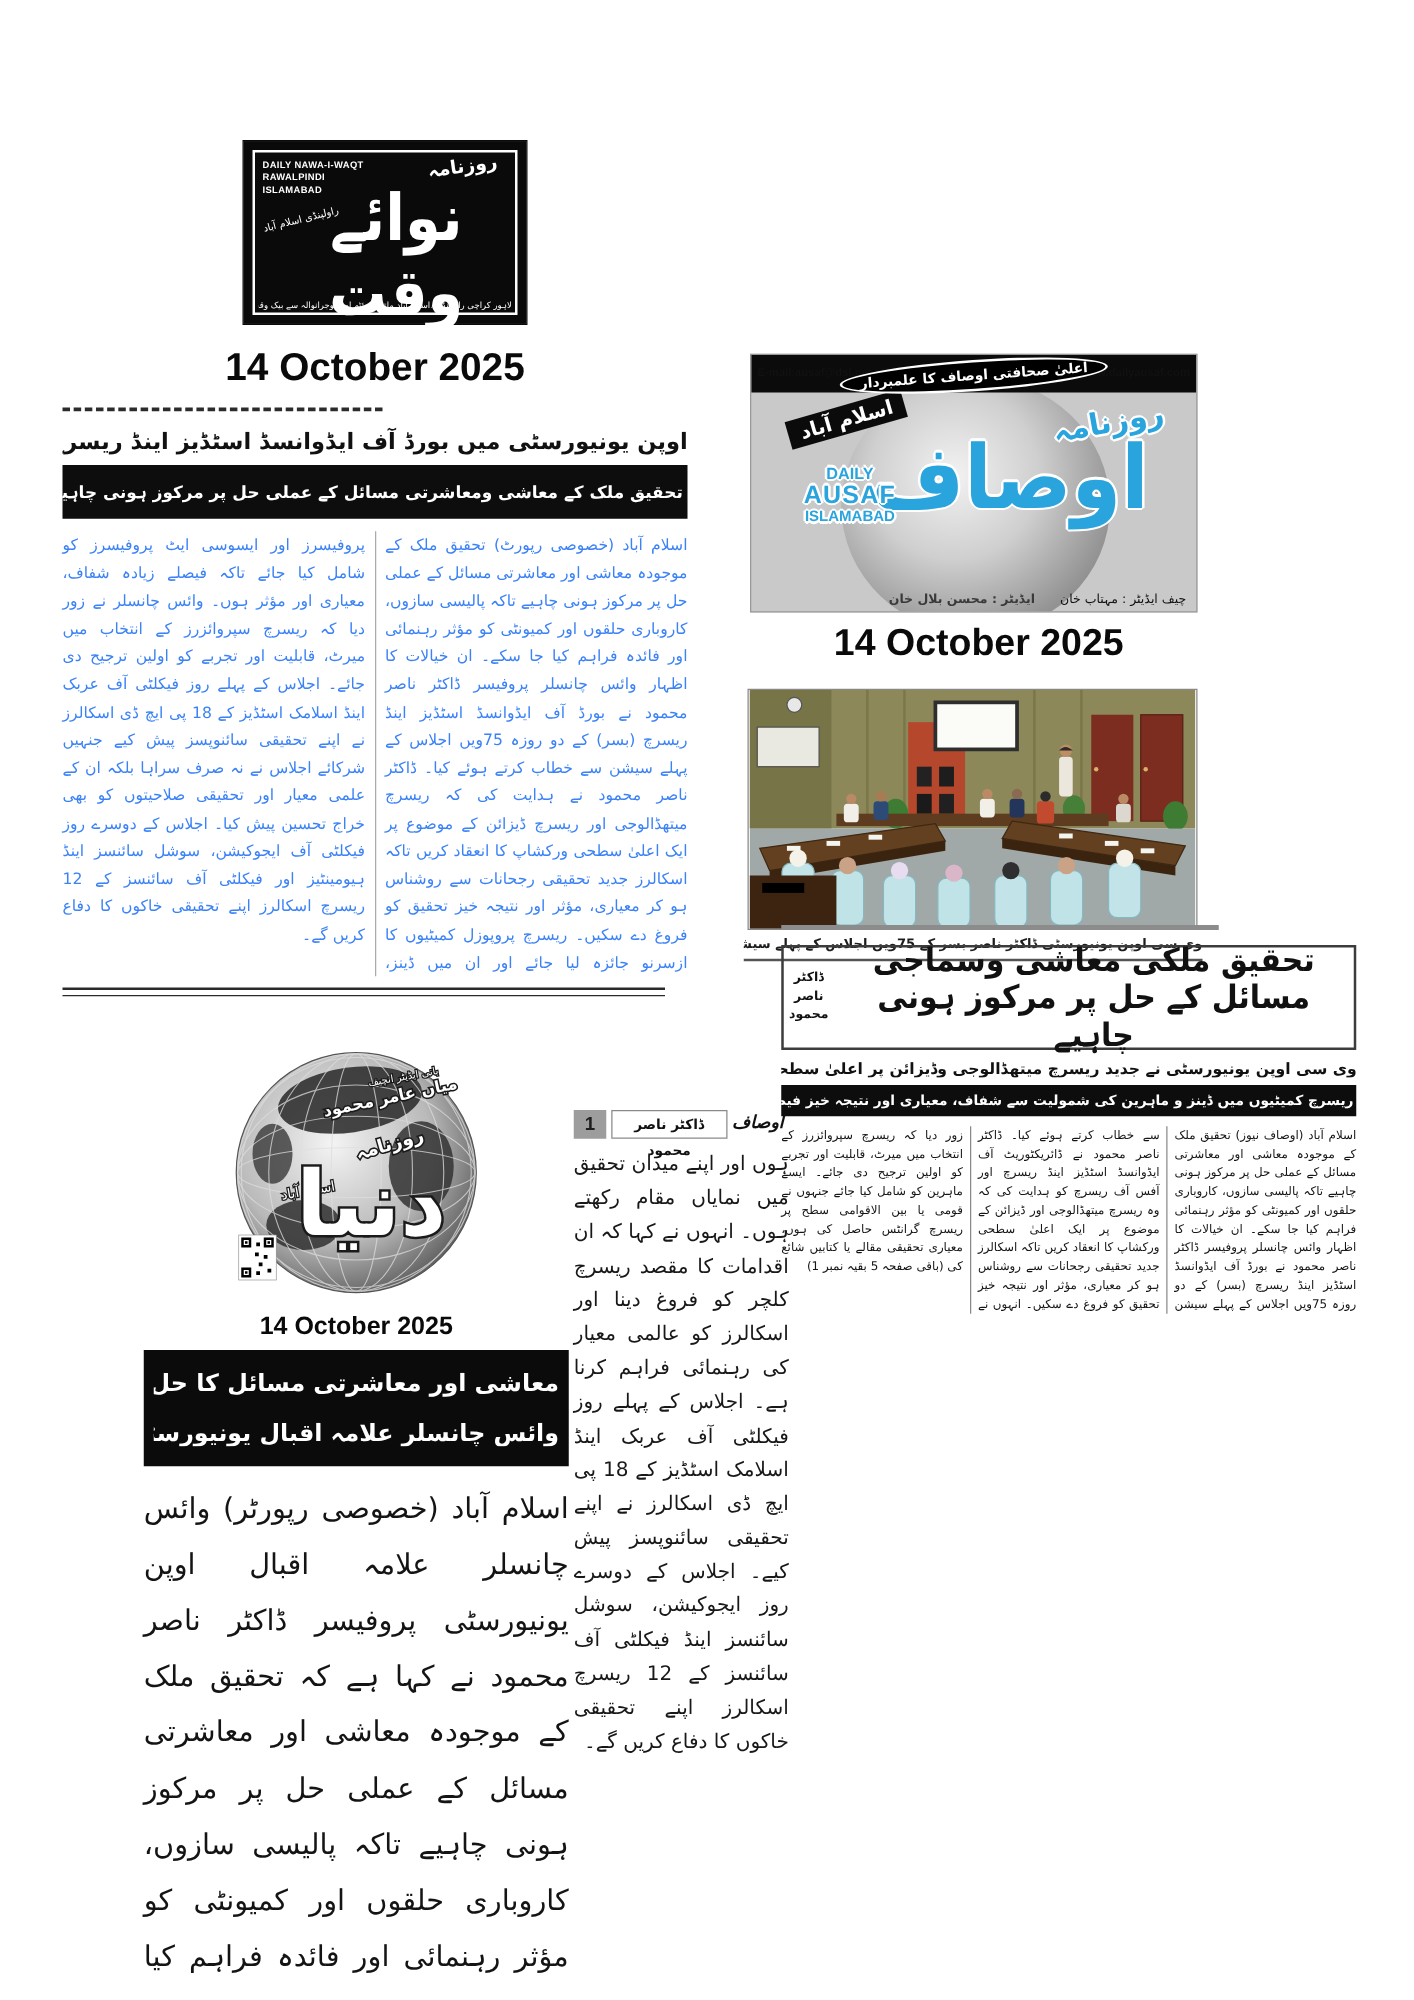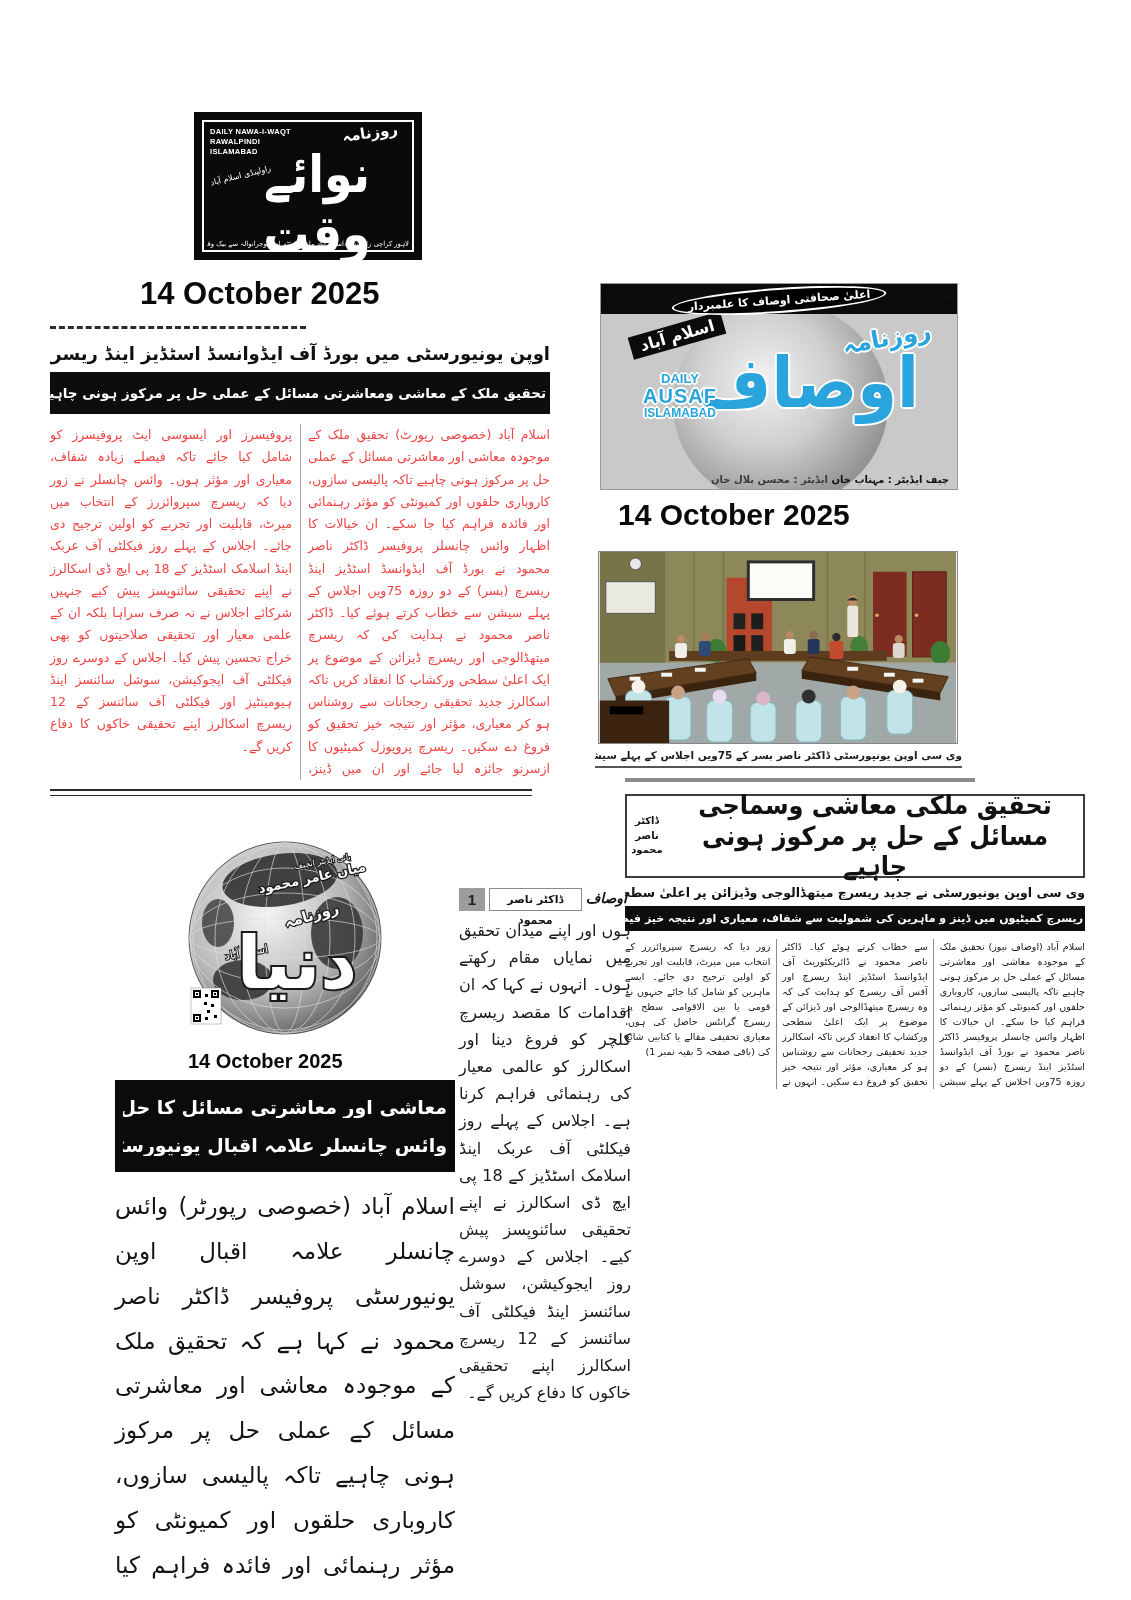--- a/index.html
+++ b/index.html
@@ -1,42 +1,42 @@
 <!DOCTYPE html>
 <html><head>
 <meta charset="utf-8">
 <style>
   html,body{margin:0;padding:0;background:#fff;}
   #canvas{position:relative;width:1131px;height:1600px;margin:0 auto;background:#fff;overflow:hidden;
           font-family:"DejaVu Sans",sans-serif;color:#111;}
   .abs{position:absolute;}
   .urdu{direction:rtl;font-family:"DejaVu Sans",sans-serif;}
   .nowrap{white-space:nowrap;overflow:hidden;}
-  .date-label{font-family:"Liberation Sans","DejaVu Sans",sans-serif;font-weight:700;color:#0a0a0a;}
+  .date-label{font-family:"Liberation Sans","DejaVu Sans",sans-serif;font-weight:700;color:#0a0a0a;text-align:center;}
 
   
   #nawa-logo{left:195px;top:113px;width:226px;height:146px;background:#0a0a0a;box-sizing:border-box;
              border:3px solid #0a0a0a;outline:1px solid #0a0a0a;}
   #nawa-logo .inner{position:absolute;inset:4px;border:2px solid #fdfdfd;color:#fff;}
   #nawa-en{position:absolute;left:6px;top:5px;font-family:"Liberation Sans",sans-serif;font-weight:700;
            font-size:7.5px;line-height:1.35;letter-spacing:.3px;}
   #nawa-rozanama{position:absolute;right:14px;top:2px;font-size:15px;font-weight:700;transform:rotate(-8deg);}
   #nawa-side{position:absolute;left:6px;top:48px;font-size:8px;line-height:1.6;transform:rotate(-14deg);}
   #nawa-title{position:absolute;right:8px;left:26px;top:28px;text-align:center;font-size:46px;font-weight:700;
               transform:scaleY(1.12);}
   #nawa-bottomline{position:absolute;left:3px;right:3px;bottom:2px;font-size:6.8px;text-align:center;white-space:nowrap;overflow:hidden;}
 
   
   #nawa-article{left:50px;top:326px;width:500px;}
   .dash-line{width:256px;border-top:3px dashed #2b2b2b;margin-bottom:10px;}
   #nawa-headline{font-size:18px;font-weight:700;text-align:center;letter-spacing:-.3px;padding:4px 0 8px 0;}
   .black-bar{background:#0d0d0d;color:#fff;font-weight:700;text-align:center;}
   #nawa-bar{font-size:13.5px;letter-spacing:-.3px;padding:13px 4px;margin-bottom:10px;}
   #nawa-body{column-count:2;column-gap:16px;column-rule:1px solid #aaa;font-size:12.5px;line-height:1.78;
-             text-align:justify;color:#ef4444;}
+             text-align:justify;color:#3b82f6;}
   .end-rule{height:4px;border-top:2px solid #2a2a2a;border-bottom:1px solid #2a2a2a;width:482px;margin-top:9px;}
 
   
   #ausaf-logo{left:600px;top:283px;width:358px;height:207px;background:#c9c9c9;overflow:hidden;box-sizing:border-box;border:1px solid #999;}
   #ausaf-strip{position:absolute;left:0;top:0;right:0;height:30px;background:#0b0b0b;color:#fff;}
   #ausaf-email{position:absolute;left:5px;top:9px;font-family:"Liberation Sans",sans-serif;font-size:9px;font-weight:700;}
   #ausaf-url{position:absolute;right:5px;top:9px;font-family:"Liberation Sans",sans-serif;font-size:9px;font-weight:700;}
   #ausaf-tagline{position:absolute;left:50%;top:4px;transform:translateX(-50%) rotate(-4deg);background:#000;
                  border:2px solid #fff;border-radius:50%;padding:4px 14px;font-size:11px;font-weight:700;color:#fff;white-space:nowrap;z-index:3;}
   #ausaf-globe{position:absolute;left:72px;top:18px;width:215px;height:205px;border-radius:50%;
@@ -45,30 +45,30 @@
                 -1px -1px 0 #fff,1px 1px 0 #fff,-1px 1px 0 #fff,1px -1px 0 #fff;}
   #ausaf-islamabad-tag{position:absolute;left:28px;top:40px;transform:rotate(-16deg);background:#0b0b0b;color:#fff;
                        font-size:16px;font-weight:700;padding:2px 10px;z-index:2;direction:rtl;}
   #ausaf-rozanama{position:absolute;right:26px;top:40px;transform:rotate(-10deg);font-size:24px;font-weight:700;z-index:2;}
   #ausaf-title{position:absolute;right:38px;top:62px;font-size:64px;font-weight:700;z-index:2;transform:scaleY(1.1);}
   #ausaf-en{position:absolute;left:42px;top:88px;z-index:2;text-align:center;
             font-family:"Liberation Sans",sans-serif;font-weight:700;line-height:1.05;}
   #ausaf-en .l1{font-size:13px;}
   #ausaf-en .l2{font-size:20px;letter-spacing:1px;}
   #ausaf-en .l3{font-size:12px;}
-  #ausaf-chief{position:absolute;right:8px;bottom:4px;font-size:10px;font-weight:700;color:#111;z-index:2;direction:rtl;}
+  #ausaf-chief{position:absolute;right:8px;bottom:4px;font-size:10px;font-weight:400;color:#111;z-index:2;direction:rtl;}
   #ausaf-editor{position:absolute;left:110px;bottom:4px;font-size:10px;font-weight:700;color:#3a3a3a;z-index:2;direction:rtl;margin-top:24px;}
 
   
   #meeting-photo{left:598px;top:551px;width:360px;height:193px;border:1px solid #888;box-sizing:border-box;}
   #photo-caption{left:595px;top:749px;width:367px;font-size:10.5px;font-weight:700;text-align:center;color:#1c1c1c;
                  border-bottom:2px solid #555;padding-bottom:5px;}
 
   
-  #ausaf-article{left:625px;top:778px;width:460px;}
+  #ausaf-article{left:625px;top:740px;width:460px;}
   .gray-topline{width:350px;border-top:4px solid #8c8c8c;}
   #ausaf-headline-box{border:2px solid #3c3c3c;margin-top:12px;height:84px;display:flex;align-items:center;box-sizing:border-box;}
   #ausaf-author{width:40px;font-size:10px;font-weight:700;text-align:center;white-space:pre-line;line-height:1.45;direction:rtl;}
   #ausaf-headline{flex:1;font-size:24px;font-weight:700;text-align:center;letter-spacing:-.5px;transform:scaleY(1.08);}
   #ausaf-subhead{font-size:12.5px;font-weight:700;text-align:center;letter-spacing:-.3px;margin:7px 0 6px 0;}
   #ausaf-bar{font-size:11px;letter-spacing:-.2px;padding:6px 2px;margin-bottom:8px;}
   #ausaf-body{column-count:3;column-gap:12px;column-rule:1px solid #8a8a8a;font-size:9.5px;line-height:1.58;
               text-align:justify;color:#161616;}
 
   

